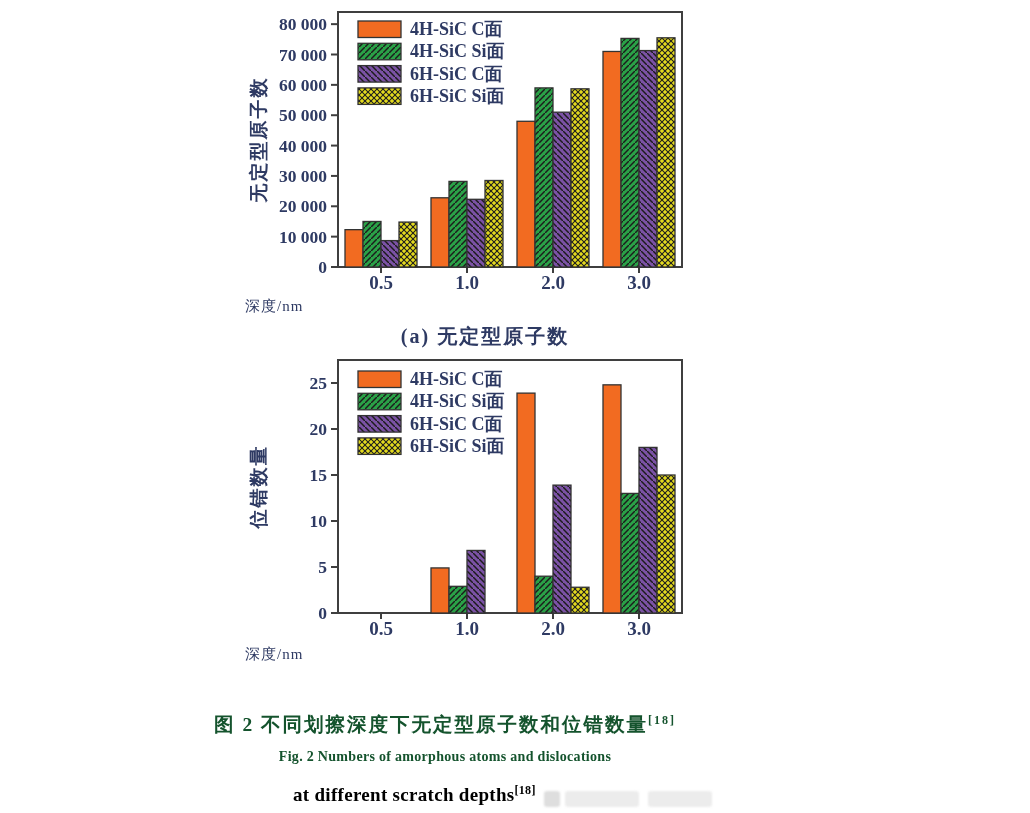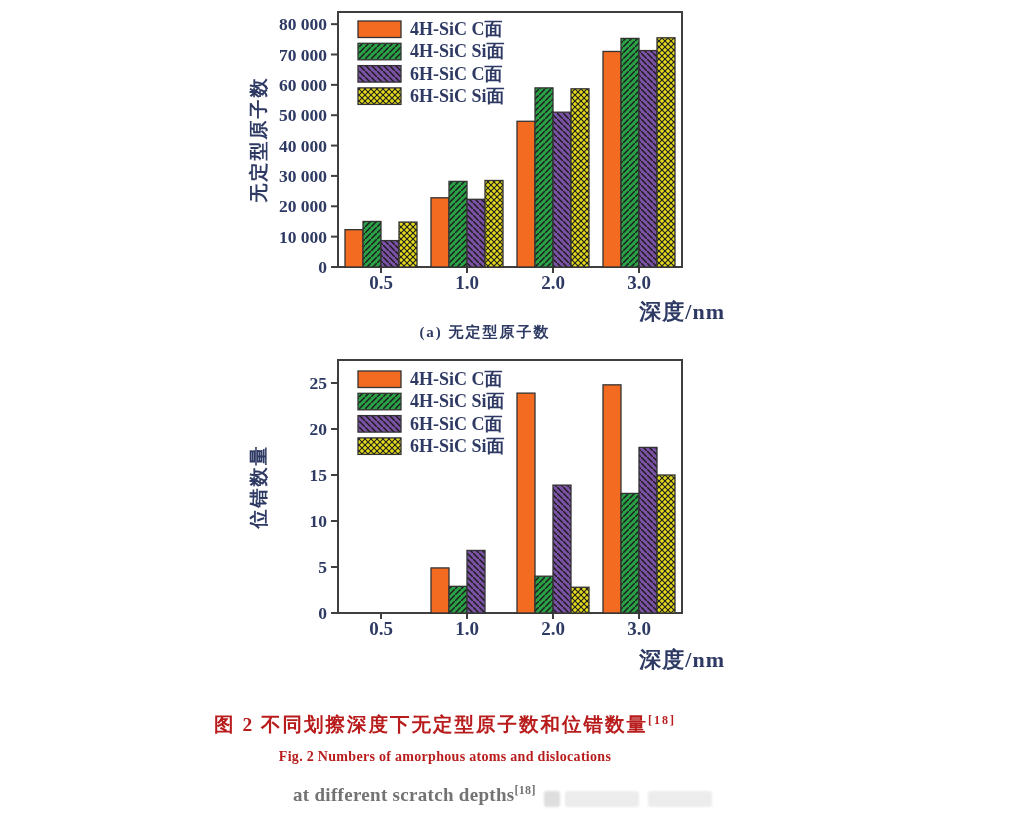--- a/index.html
+++ b/index.html
@@ -5,36 +5,36 @@
   * { margin:0; padding:0; box-sizing:border-box; }
   html,body { background:#ffffff; }
   body {
     width:1030px; height:813px; position:relative; overflow:hidden;
     font-family:"Liberation Serif","DejaVu Serif",serif;
   }
   .page { position:absolute; inset:0; background:#ffffff; }
   .chart-wrap { position:absolute; }
   .chart-wrap svg { display:block; }
   .axis-caption {
-    position:absolute; left:0; width:480px; text-align:right;
-    font-size:22px; font-weight:bold; color:#2e3a63; letter-spacing:1px;
+    position:absolute; left:0; width:480px; text-align:left;
+    font-size:15px; font-weight:normal; color:#2e3a63; letter-spacing:1px;
   }
   .sub-caption {
     position:absolute; left:0; width:480px; text-align:center;
-    font-size:15px; font-weight:bold; color:#2e3a63; letter-spacing:2px;
+    font-size:20px; font-weight:bold; color:#2e3a63; letter-spacing:2px;
   }
   .fig-caption {
     position:absolute; left:165px; width:560px; text-align:center;
-    font-weight:bold; color:#b91c1c;
+    font-weight:bold; color:#14532d;
   }
   .fig-caption-zh { font-size:19.5px; letter-spacing:2px; }
   .fig-caption-en { font-size:14px; letter-spacing:0.3px; }
   .fig-caption sup, .cap-line3 sup { font-size:12px; }
   .cap-line3 {
-    position:absolute; left:293px; top:783px; font-weight:bold; color:#737373;
+    position:absolute; left:293px; top:783px; font-weight:bold; color:#000000;
     font-size:19px; letter-spacing:0.3px; white-space:nowrap;
   }
   .watermark {
     display:inline-block; height:16px; border-radius:3px;
     vertical-align:middle; transform:translateY(2px);
     filter:blur(1.2px);
   }
 </style>
 </head>
 <body>

